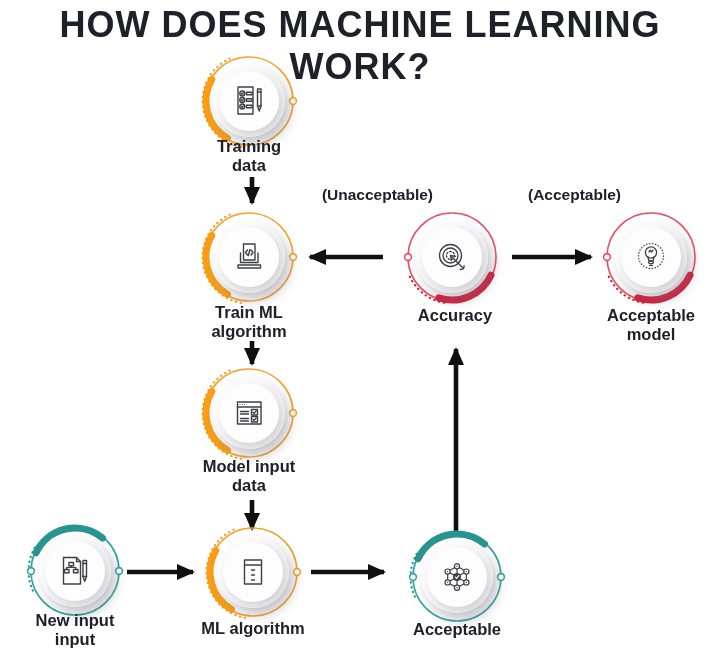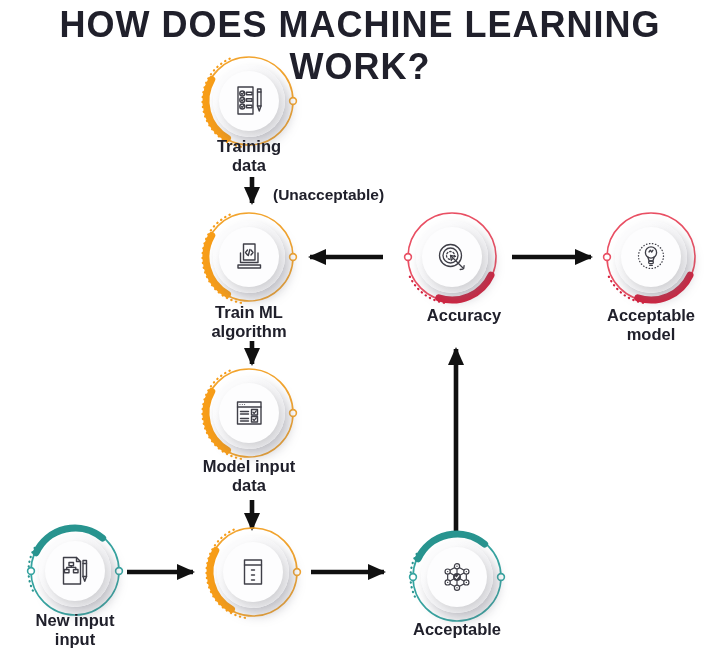--- a/index.html
+++ b/index.html
@@ -30,21 +30,21 @@
                background:linear-gradient(135deg,#fbfbfc 25%,#e2e2e6); 
                box-shadow:5px 7px 12px rgba(110,110,125,.40);
                display:flex; align-items:center; justify-content:center; }
   .btn-inner { width:60px; height:60px; border-radius:50%; background:#fdfdfe;
                box-shadow:2px 3px 6px rgba(0,0,0,.10);
                display:flex; align-items:center; justify-content:center; }
   .icon { width:36px; height:36px; }
 
   .node-label { position:absolute; font-weight:700; font-size:16.5px; line-height:1.18;
                 text-align:center; color:var(--text,#20202B); }
-  .edge-note  { position:absolute; font-weight:700; font-size:15.5px; text-align:left;
+  .edge-note  { position:absolute; font-weight:700; font-size:15.5px; text-align:right;
                 color:var(--text,#20202B); }
 </style>
 </head>
 <body>
 
 <div class="canvas">
 
   <h1 class="title">HOW DOES MACHINE LEARNING WORK?</h1>
 
   <svg class="arrows" width="720" height="658" viewBox="0 0 720 658">
@@ -151,20 +151,21 @@
     <div class="btn-outer">
         <div class="btn-inner">
       <svg class="icon" viewBox="0 0 36 36" fill="none" stroke="#3f3f48" stroke-width="1.4" stroke-linecap="round" stroke-linejoin="round">
         <rect x="9.5" y="6" width="17" height="24"></rect>
         <path d="M9.5 11 h17"></path>
         <path d="M16.5 16 h3 M16.5 21 h3 M16.5 26 h3"></path>
       </svg>
     </div>
       </div>
   </div>
+  <div class="node-label" style="left:173px;top:619px;width:160px">ML algorithm</div>
 
   <div class="node teal" style="left:20px;top:516px">
     <svg class="ring" viewBox="0 0 110 110">
       <circle class="thin" cx="55" cy="55" r="44"></circle>
       <path class="dots" d="M12.86 74.65 A46.5 46.5 0 0 1 15.57 30.36"></path>
       <path class="thick" d="M16.03 36.83 A43 43 0 0 1 82.64 22.06"></path>
       <circle class="mark" cx="11" cy="55" r="3.4"></circle>
       <circle class="mark" cx="99" cy="55" r="3.4"></circle>
     </svg>
     <div class="btn-outer">
@@ -231,21 +232,21 @@
         <circle cx="16.5" cy="16.5" r="11"></circle>
         <circle cx="16.5" cy="16.5" r="7.5"></circle>
         <circle cx="16.5" cy="16.5" r="4" stroke-dasharray="1.5 2"></circle>
         <path d="M16.5 16.5 L29 29"></path>
         <path d="M21.5 17.3 l-5 -0.8 0.8 5"></path>
         <path d="M26.2 30.5 l2.8 -0.4 M30.1 26.6 l-0.4 2.8"></path>
       </svg>
     </div>
       </div>
   </div>
-  <div class="node-label" style="left:394px;top:306px;width:140px">Accuracy</div>
+  <div class="node-label" style="left:385px;top:306px;width:140px">Accuracy</div>
 
   <div class="node red" style="left:596px;top:202px">
     <svg class="ring" viewBox="0 0 110 110">
       <circle class="thin" cx="55" cy="55" r="44"></circle>
       <path class="dots" d="M46.93 100.79 A46.5 46.5 0 0 1 11.30 70.90"></path>
       <path class="thick" d="M94.00 73.17 A43 43 0 0 1 41.71 95.89"></path>
       <circle class="mark" cx="11" cy="55" r="3.4"></circle>
     </svg>
     <div class="btn-outer">
         <div class="btn-inner">
@@ -256,14 +257,15 @@
         <path d="M14.8 18 l1.3 4 h3.8 l1.3 -4"></path>
         <rect x="15.7" y="22" width="4.6" height="2.6" rx="1"></rect>
         <path d="M16.7 26.4 h2.6"></path>
       </svg>
     </div>
       </div>
   </div>
   <div class="node-label" style="left:591px;top:306px;width:120px">Acceptable model</div>
 
   <div class="edge-note" style="left:273px;top:186px;width:160px">(Unacceptable)</div>
+  <div class="edge-note" style="left:461px;top:186px;width:160px">(Acceptable)</div>
 
 </div>
 
 </body></html>

